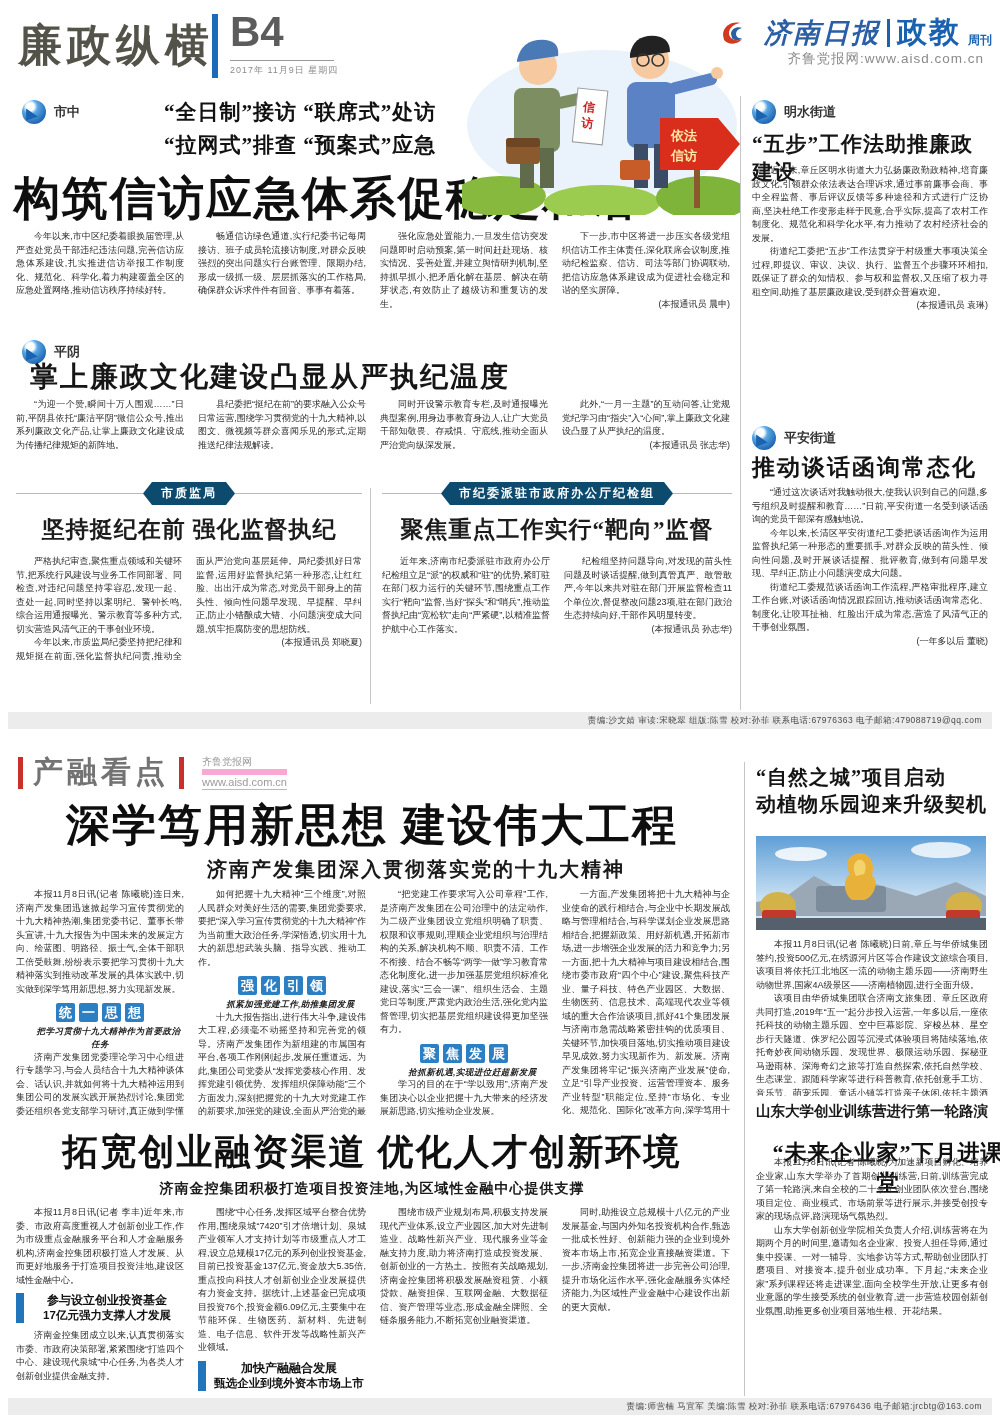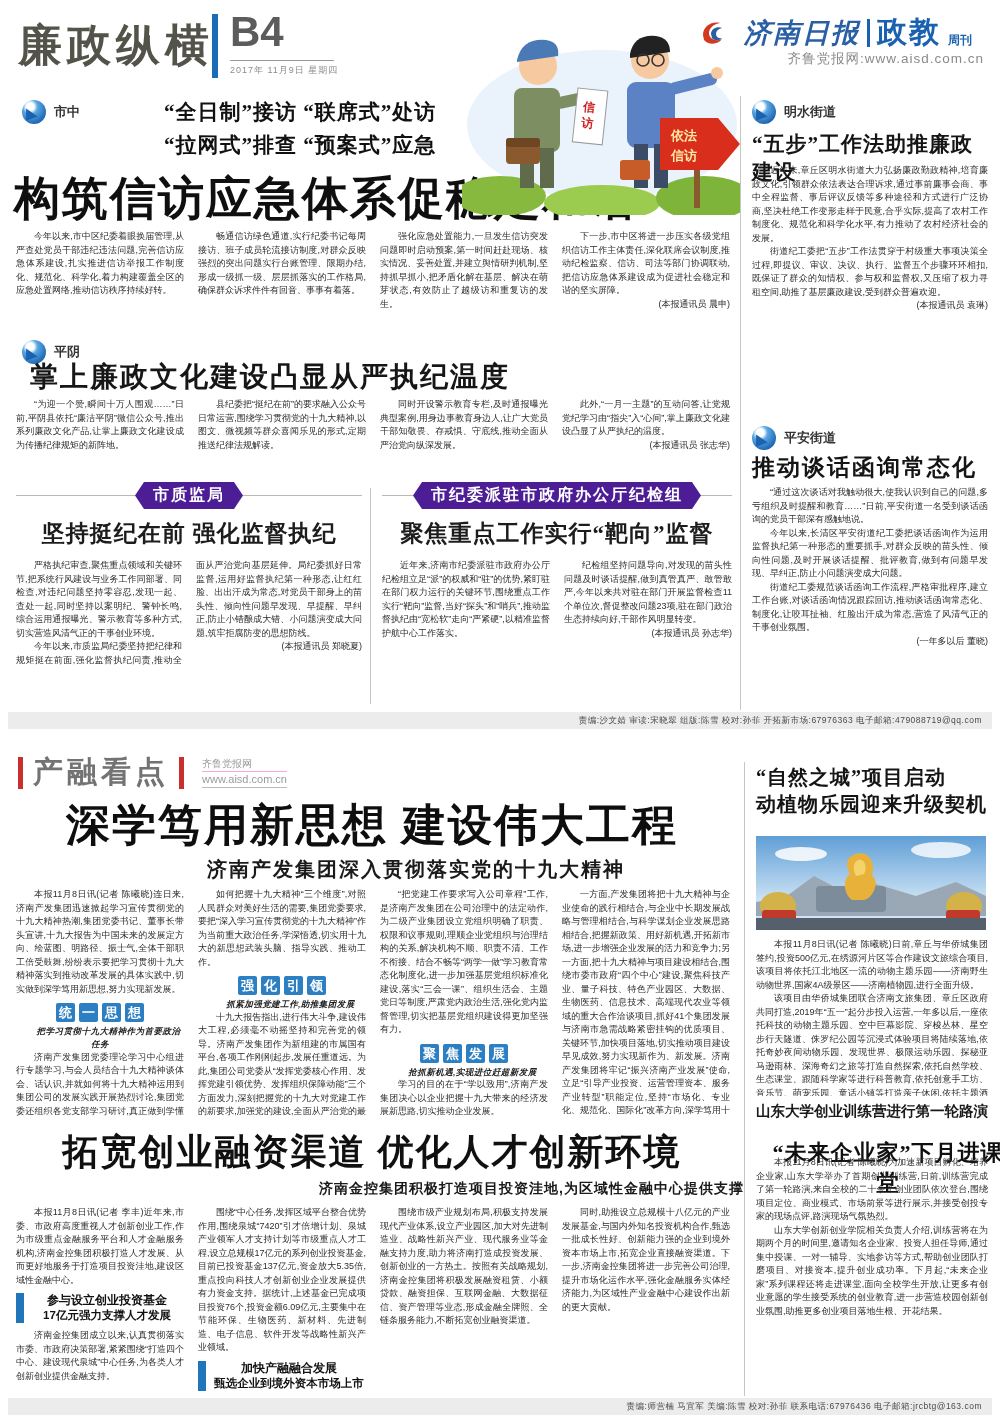--- a/index.html
+++ b/index.html
@@ -8,21 +8,21 @@
         border-right:1px solid #e3e3e3;border-bottom:1px solid #e3e3e3;}
   .serif{font-family:"Liberation Serif","DejaVu Serif",serif;}
 
   
   #sectionTitle{position:absolute;left:18px;top:16px;font-size:44px;font-weight:900;
       color:#53534a;letter-spacing:5px;}
   #mastBar{position:absolute;left:212px;top:14px;width:6px;height:64px;background:#1b6cb8;}
   #pageNo{position:absolute;left:230px;top:8px;font-size:42px;color:#5c5c5c;font-weight:600;}
   #pnLine{position:absolute;left:230px;top:60px;width:104px;height:1px;background:#9a9a9a;}
   #pageDate{position:absolute;left:230px;top:64px;font-size:9px;color:#8c8c8c;letter-spacing:1px;}
-  #logoRow{position:absolute;right:28px;top:12px;display:flex;align-items:center;gap:7px;}
+  #logoRow{position:absolute;right:8px;top:12px;display:flex;align-items:center;gap:7px;}
   .paper-name{font-size:27px;font-weight:900;color:#2b5fa5;font-family:"Liberation Serif",serif;
       font-style:italic;letter-spacing:2px;}
   .logo-div{width:3px;height:28px;background:#1a62b0;}
   .supp{font-size:30px;font-weight:900;color:#1a62b0;letter-spacing:2px;}
   .supp-suffix{font-size:12px;font-weight:700;color:#1a62b0;align-self:flex-end;margin-bottom:4px;}
   #siteLine{position:absolute;right:16px;top:50px;font-size:13.5px;color:#8a8a8a;letter-spacing:1px;}
 
   
   .tag-row{position:absolute;display:flex;align-items:center;gap:8px;}
   .drop{width:24px;height:24px;border-radius:50%;position:relative;
@@ -30,21 +30,21 @@
   .drop::after{content:"";position:absolute;left:-2px;bottom:-4px;width:0;height:0;
       border:7px solid transparent;border-top:10px solid #1b62b0;transform:rotate(35deg);}
   .tag-label{font-size:13px;font-weight:700;color:#333;}
   .cols{text-align:justify;font-size:9px;line-height:1.5;color:#2c2c2c;overflow:hidden;}
   .cols p{margin:0;text-indent:2em;}
   .cols p.byline{text-indent:0;text-align:right;}
   .cols4{column-count:4;column-gap:14px;}
   .cols2{column-count:2;column-gap:14px;}
   .ribbon-row{display:flex;align-items:center;}
   .ribbon-row .hl{flex:1;height:1px;background:#b9b9b9;}
-  .ribbon{background:#4c1d95;color:#fff;font-size:16px;font-weight:700;letter-spacing:2px;
+  .ribbon{background:#0c4a6e;color:#fff;font-size:12px;font-weight:700;letter-spacing:2px;
       padding:3px 18px;white-space:nowrap;
       clip-path:polygon(9px 0,calc(100% - 9px) 0,100% 50%,calc(100% - 9px) 100%,9px 100%,0 50%);}
   .sub-headline{font-size:23px;font-weight:900;color:#1c1c1c;text-align:center;letter-spacing:1px;margin-top:9px;}
   .vline{position:absolute;width:1px;background:#c6c6c6;}
   .meta-bar{position:absolute;left:8px;width:984px;height:17px;background:#ececec;
       font-size:8.5px;color:#4a4a4a;display:flex;align-items:center;justify-content:flex-end;
       padding-right:10px;box-sizing:border-box;letter-spacing:0.5px;}
 
   
   #tagShizhong{left:22px;top:100px;}
@@ -77,38 +77,38 @@
   #paHeadline{position:absolute;left:752px;top:452px;width:236px;margin:0;font-size:23px;
       font-weight:900;color:#151515;letter-spacing:2px;}
   #paBody{position:absolute;left:752px;top:486px;width:236px;height:222px;}
   #metaTop{top:712px;}
 
   
   #bottomHeader{position:absolute;left:18px;top:752px;display:flex;align-items:center;gap:10px;}
   .red-bar{width:5px;height:32px;background:#c9302c;}
   #bottomLabel{font-size:30px;font-weight:900;color:#737373;letter-spacing:4px;}
   #siteMini{margin-left:8px;font-size:10px;color:#9b9b9b;line-height:1.3;}
-  #siteMini .l1{border-bottom:1px solid #f9a8d4;padding-bottom:1px;}
+  #siteMini .l1{border-bottom:6px solid #f9a8d4;padding-bottom:1px;}
   #siteMini .l2{font-size:11px;border-bottom:1px solid #bbb;}
   #bigHeadline{position:absolute;left:0;top:796px;width:744px;margin:0;text-align:center;
       font-size:44px;font-weight:900;color:#0e0e0e;letter-spacing:2px;}
   #bigSub{position:absolute;left:0;top:856px;width:744px;margin:0;text-align:center;
       font-size:20px;font-weight:900;color:#1a1a1a;letter-spacing:2px;padding-left:44px;}
   .colflex{position:absolute;display:flex;gap:14px;}
   .colflex .col{width:168px;text-align:justify;font-size:9px;line-height:1.5;color:#2c2c2c;overflow:hidden;}
   .colflex .col p{margin:0;text-indent:2em;}
   #mainCols{left:16px;top:888px;width:714px;height:228px;}
   .charbox-row{text-align:center;margin:7px 0 3px;}
   .cbox{display:inline-block;background:#2b7fc2;color:#fff;font-weight:700;font-size:13px;
       line-height:1;padding:3px 3px;margin:0 2px;border-radius:2px;}
   .subline{font-size:8.5px;font-weight:700;font-style:italic;color:#222;text-align:center;
       letter-spacing:0.5px;margin:0 0 5px;font-family:"Liberation Serif",serif;}
   #fin2Headline{position:absolute;left:0;top:1128px;width:744px;margin:0;text-align:center;
       font-size:36px;font-weight:900;color:#101010;letter-spacing:2px;}
-  #fin2Sub{position:absolute;left:0;top:1180px;width:744px;margin:0;text-align:right;
+  #fin2Sub{position:absolute;left:0;top:1180px;width:744px;margin:0;text-align:center;
       font-size:14px;font-weight:700;color:#1a1a1a;letter-spacing:1px;}
   #fin2Cols{left:16px;top:1206px;width:714px;height:188px;}
   .barhead{display:flex;align-items:center;gap:6px;margin:6px 0;}
   .barhead .bluebar{width:8px;height:30px;background:#2176bb;flex:none;}
   .barhead .bh-text{flex:1;text-align:center;font-weight:900;color:#111;line-height:1.25;}
   .bh-text .l1{font-size:12px;}
   .bh-text .l2{font-size:11.5px;}
   #bottomColLine{left:744px;top:762px;height:634px;}
 
   
@@ -258,21 +258,21 @@
     <span class="tag-label">平安街道</span>
   </div>
   <h3 id="paHeadline" class="serif">推动谈话函询常态化</h3>
   <div id="paBody" class="single">
     <p>“通过这次谈话对我触动很大,使我认识到自己的问题,多亏组织及时提醒和教育……”日前,平安街道一名受到谈话函询的党员干部深有感触地说。</p>
     <p>今年以来,长清区平安街道纪工委把谈话函询作为运用监督执纪第一种形态的重要抓手,对群众反映的苗头性、倾向性问题,及时开展谈话提醒、批评教育,做到有问题早发现、早纠正,防止小问题演变成大问题。</p>
     <p>街道纪工委规范谈话函询工作流程,严格审批程序,建立工作台账,对谈话函询情况跟踪回访,推动谈话函询常态化、制度化,让咬耳扯袖、红脸出汗成为常态,营造了风清气正的干事创业氛围。</p>
     <p class="byline" style="text-indent:0;text-align:right;">(一年多以后 董晓)</p>
   </div>
 
-  <div class="meta-bar" id="metaTop">责编:沙文婧 审读:宋晓翠 组版:陈雪 校对:孙菲 开拓新市场:67976363 电子邮箱:479088719@qq.com</div>
+  <div class="meta-bar" id="metaTop">责编:沙文婧 审读:宋晓翠 组版:陈雪 校对:孙菲 联系电话:67976363 电子邮箱:479088719@qq.com</div>
 
   <div id="bottomHeader">
     <span class="red-bar"></span>
     <span id="bottomLabel">产融看点</span>
     <span class="red-bar"></span>
     <span id="siteMini">
       <div class="l1">齐鲁党报网</div>
       <div class="l2">www.aisd.com.cn</div>
     </span>
   </div>

